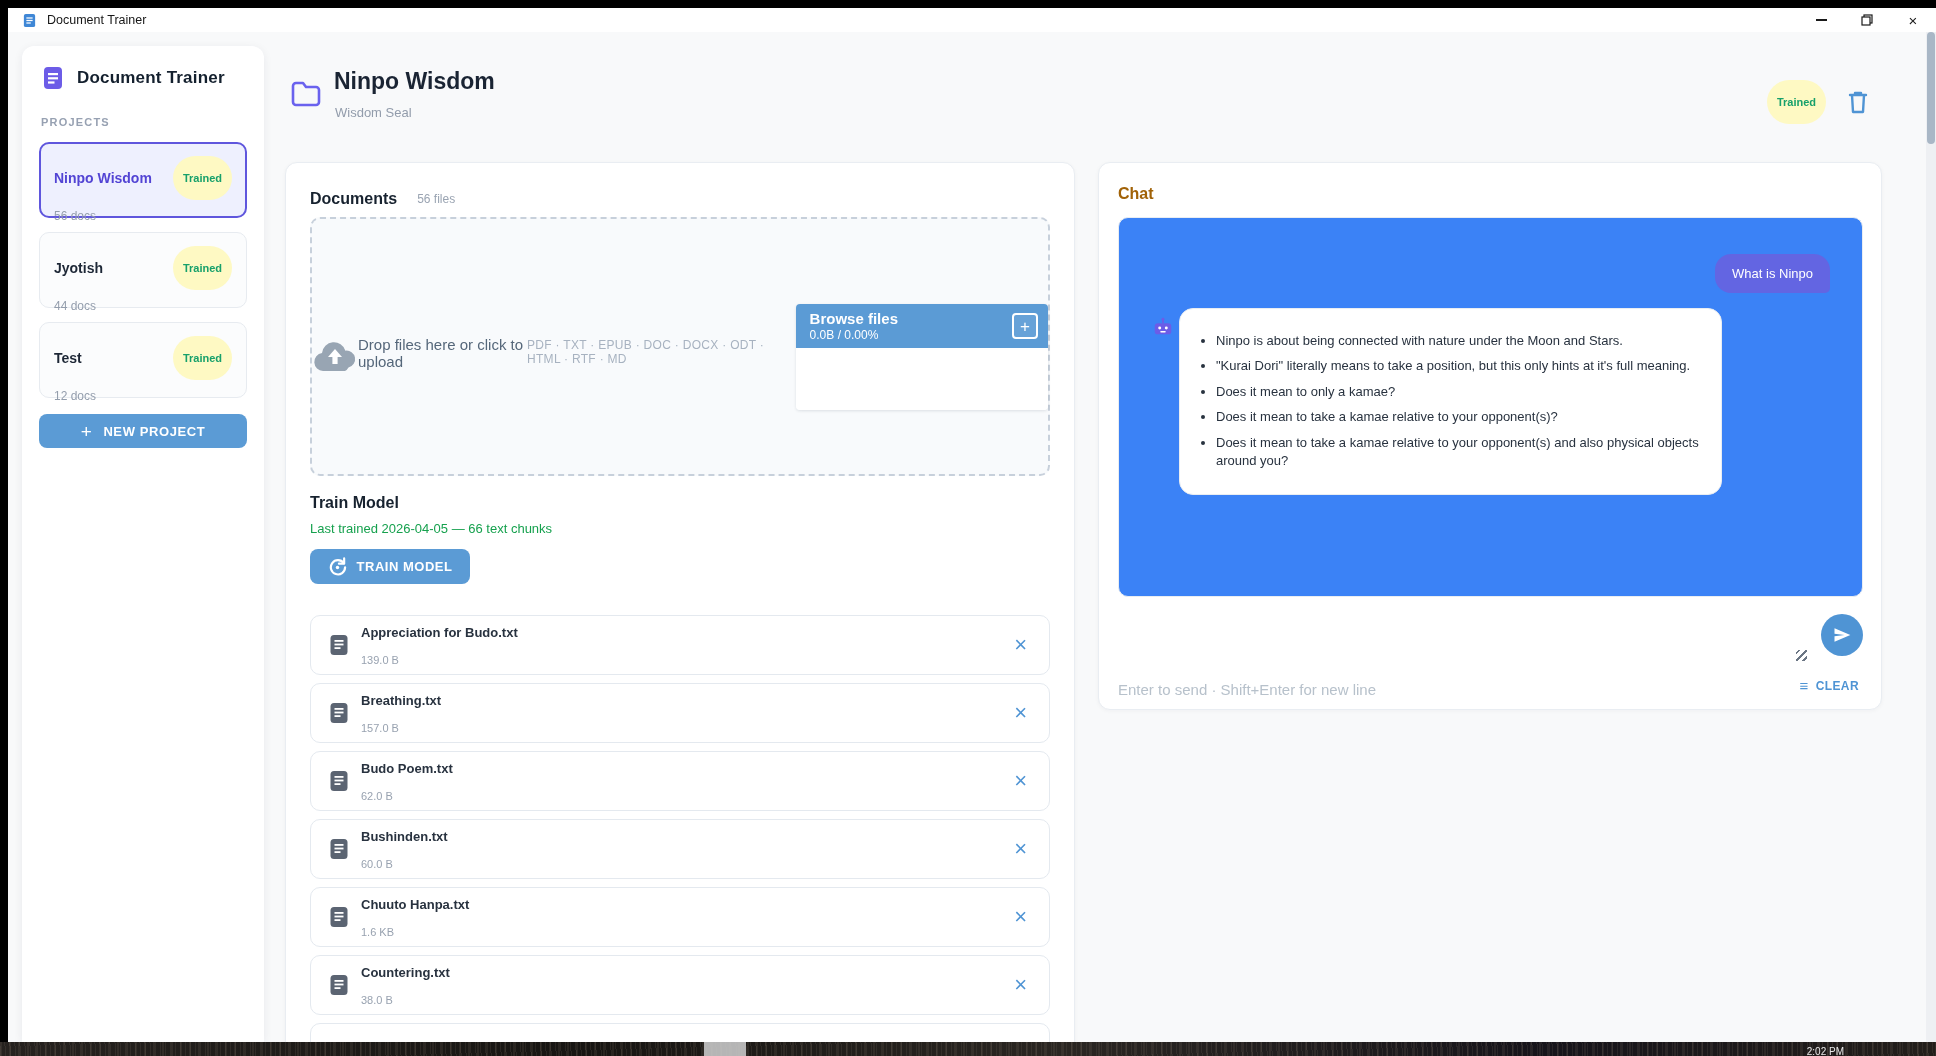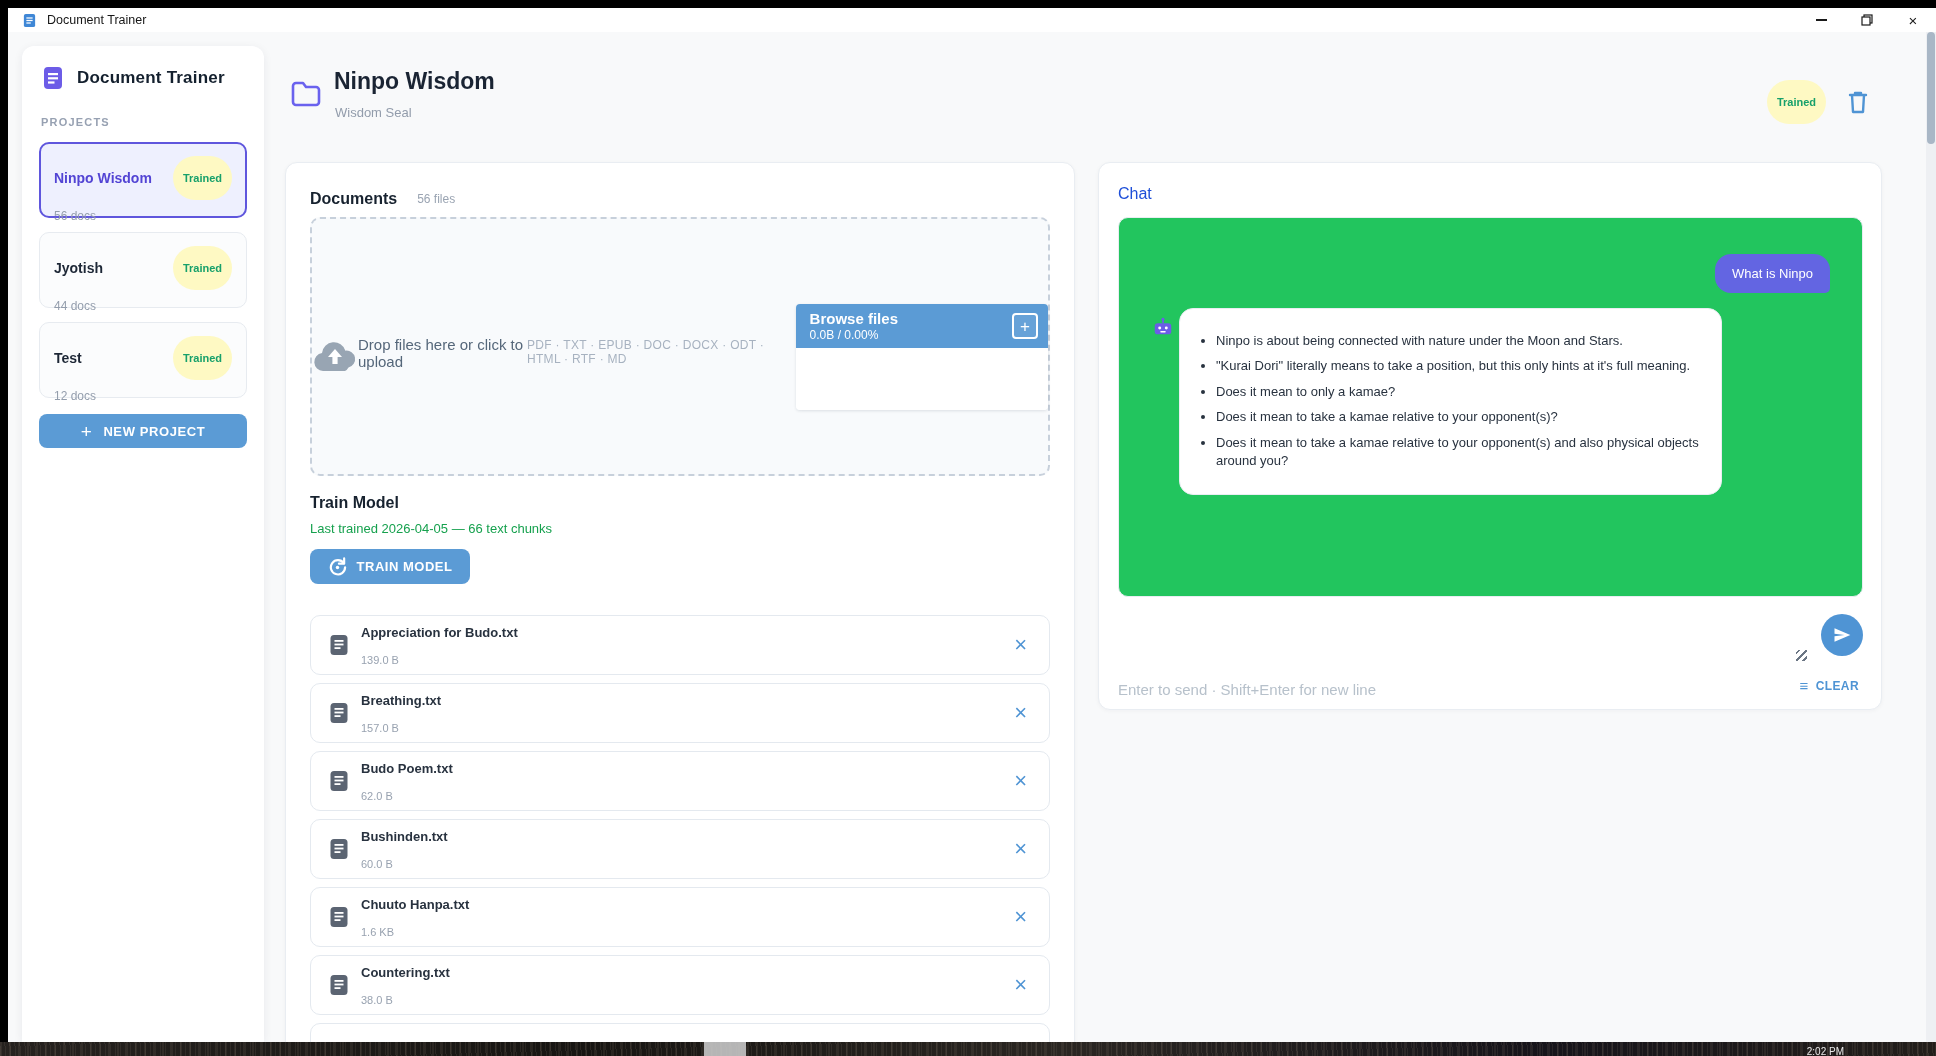--- a/index.html
+++ b/index.html
@@ -77,22 +77,22 @@
               display:flex; align-items:center; padding:0 20px 0 18px; }
   .file-ico { flex:0 0 auto; display:flex; }
   .file-meta { margin-left:12px; }
   .file-name { font-size:13px; font-weight:700; color:#28323f; }
   .file-size { font-size:11px; color:#98a2b0; margin-top:14px; }
   .file-x { margin-left:auto; background:none; border:none; color:#4f94d4; font-size:22px; line-height:1; cursor:pointer; font-family:inherit; padding:0 2px; }
 
   
   .chat-card { position:absolute; left:1090px; top:130px; width:784px; height:548px; background:#fff; border:1px solid #e9edf2;
                border-radius:12px; box-shadow:0 1px 4px rgba(20,30,60,.04); }
-  .chat-title { position:absolute; left:19px; top:22px; font-size:16px; font-weight:400; color:#1d4ed8; }
-  .chat-messages { position:absolute; left:19px; top:54px; width:745px; height:380px; background:#22c55e; border:1px solid #e9edf2; border-radius:10px; }
+  .chat-title { position:absolute; left:19px; top:22px; font-size:16px; font-weight:700; color:#a16207; }
+  .chat-messages { position:absolute; left:19px; top:54px; width:745px; height:380px; background:#3b82f6; border:1px solid #e9edf2; border-radius:10px; }
   .user-bubble { position:absolute; right:32px; top:36px; background:#6365e2; color:#fff; font-size:13px; padding:12px 17px;
                  border-radius:16px 16px 5px 16px; }
   .bot-row { position:absolute; left:33px; top:90px; display:flex; align-items:flex-start; }
   .bot-avatar { margin-top:8px; flex:0 0 auto; display:flex; }
   .bot-bubble { margin-left:5px; width:543px; background:#fff; border:1px solid #e9edf2; border-radius:14px; padding:16px 22px 16px 8px; }
   .bot-bubble ul { list-style:disc; padding-left:28px; }
   .bot-bubble li { font-size:13px; color:#28323f; margin:7px 0; line-height:1.42; }
 
   .chat-input { position:absolute; left:19px; top:445px; width:693px; height:57px; border:2px solid #4f94d4; border-radius:6px;
                 resize:none; font-family:inherit; font-size:14px; color:#2a3442; padding:10px 12px; outline:none; background:#fff; }

